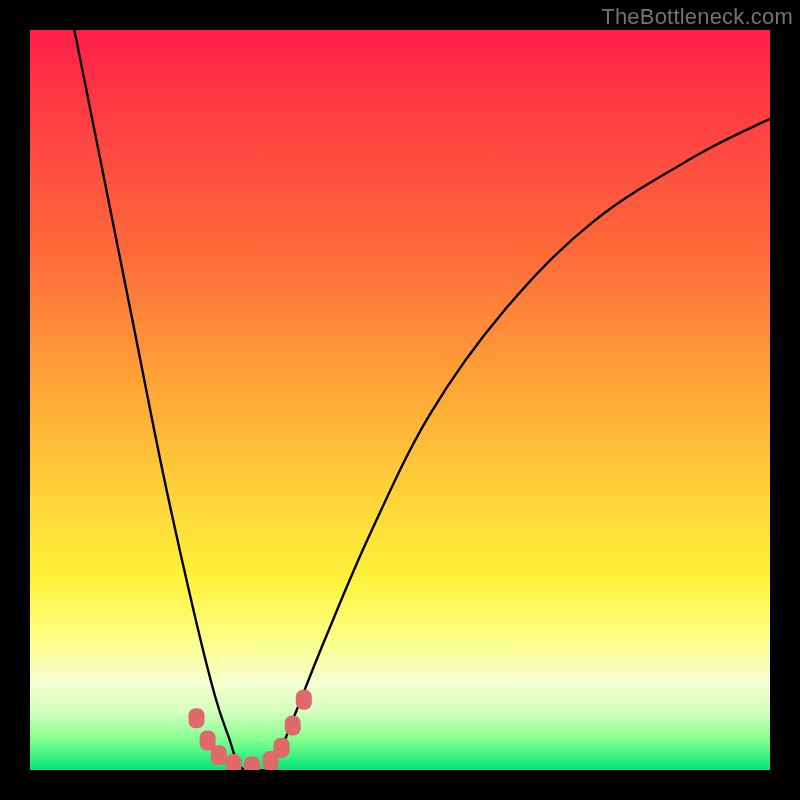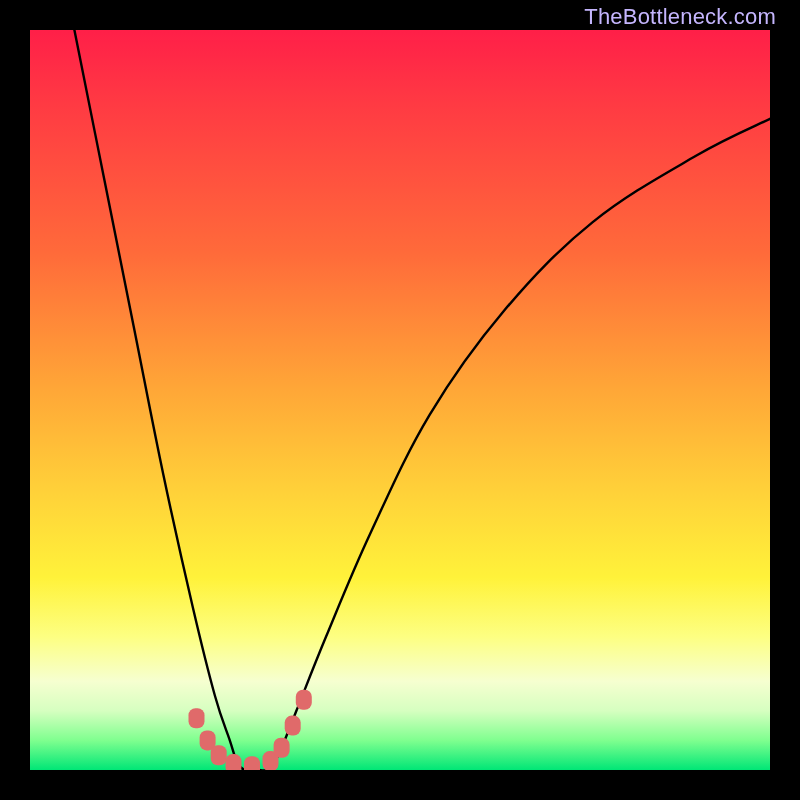--- a/index.html
+++ b/index.html
@@ -47,23 +47,23 @@
   svg.curve {
     position: absolute;
     inset: 0;
     width: 740px;
     height: 740px;
     overflow: visible;
   }
   .watermark {
     position: absolute;
     top: 4px;
-    right: 24px;
+    right: 7px;
     font-size: 22px;
-    color: #c4b5fd;
+    color: #737373;
     font-weight: 500;
     letter-spacing: 0.2px;
     user-select: none;
   }
 </style>
 </head>
 <body>
 
 <div class="frame">
 

